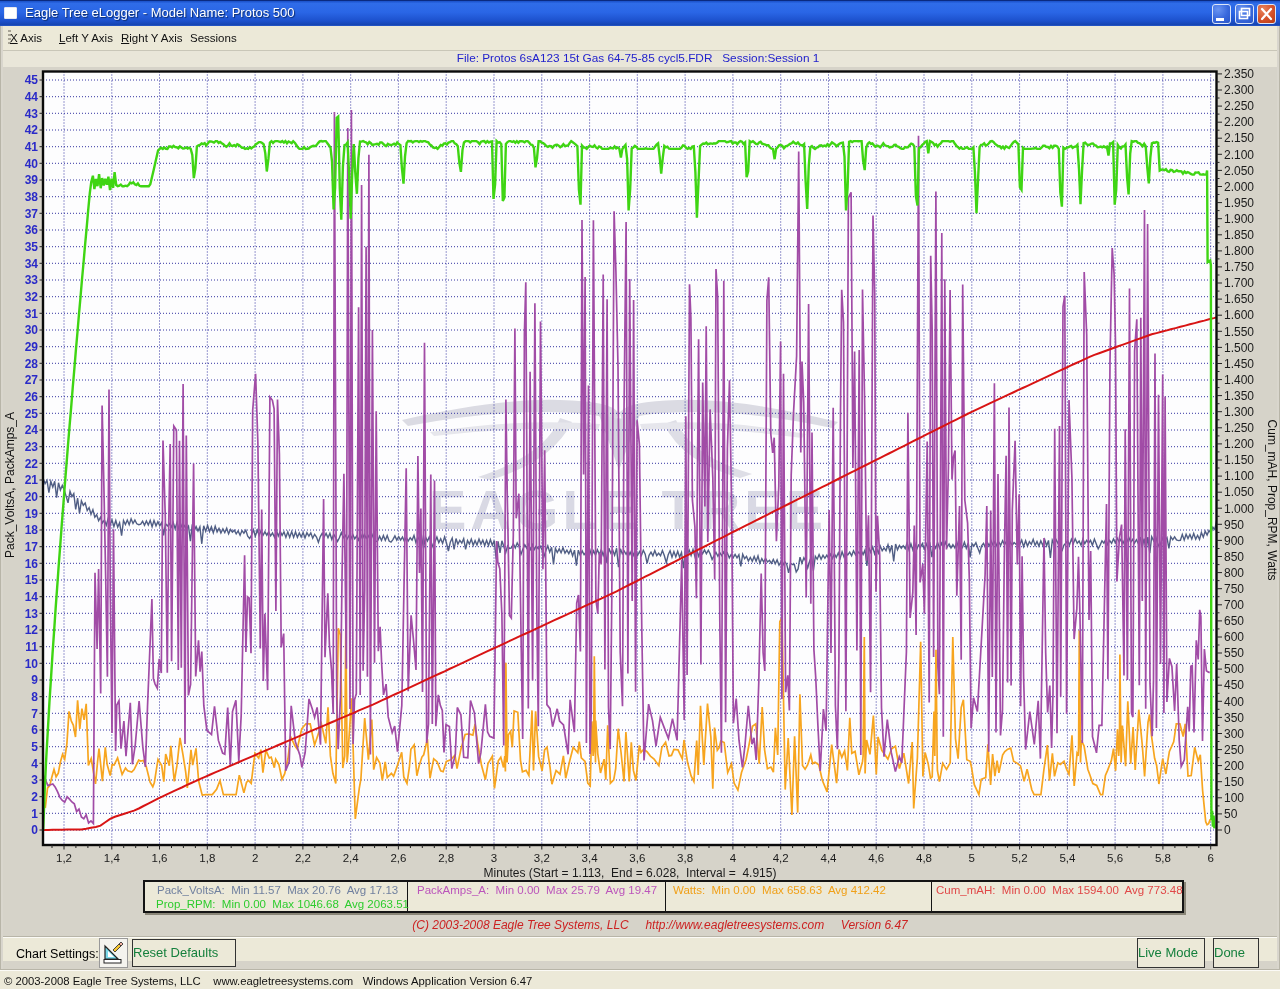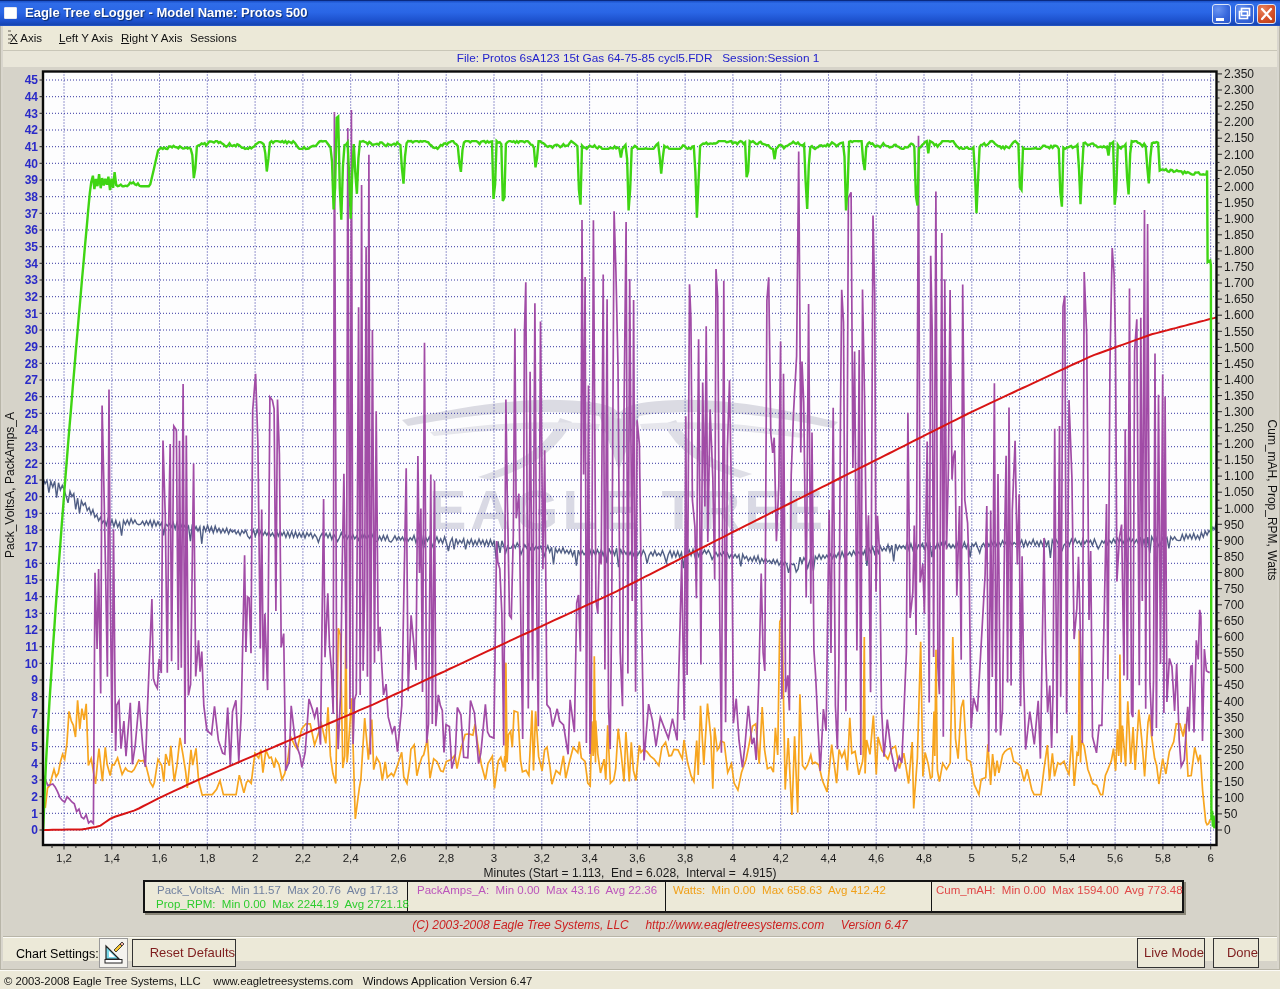--- a/index.html
+++ b/index.html
@@ -1,32 +1,32 @@
 <!DOCTYPE html>
 <html><head><meta charset="utf-8"><title>Eagle Tree eLogger - Model Name: Protos 500</title>
 <style>
 *{margin:0;padding:0;box-sizing:border-box}
 body{width:1280px;height:989px;position:relative;overflow:hidden;background:#d6d3c9;font-family:"Liberation Sans",sans-serif}
 .titlebar{position:absolute;left:0;top:0;width:1280px;height:26px;background:linear-gradient(180deg,#1a50c8 0%,#2f6ce8 10%,#2a66e6 45%,#1c50cc 80%,#1644b0 96%,#2b5fd4 100%);border-top:1px solid #0a2a80}
 .titleicon{position:absolute;left:4px;top:6px;width:13px;height:12px;background:#fff;border:1px solid #e8e8f0;border-radius:1px}
-.titletxt{position:absolute;left:25px;top:4px;font-size:13px;font-weight:bold;color:#fff;text-shadow:1px 1px 1px #0a2a6a}
+.titletxt{position:absolute;left:25px;top:4px;font-size:13px;font-weight:normal;color:#fff;text-shadow:1px 1px 1px #0a2a6a}
 .wbtn{position:absolute;top:3px;width:19px;height:20px;border-radius:3px;border:1px solid #dce6f8}
 .bmin,.bmax{background:radial-gradient(circle at 30% 25%,#6a95f2 0%,#3868dc 55%,#2a55c8 100%)}
 .bclose{background:radial-gradient(circle at 30% 25%,#e8845c 0%,#d4512a 55%,#b83a10 100%)}
 .menubar{position:absolute;left:3px;top:26px;width:1274px;height:25px;background:#ece9d8;border-bottom:1px solid #c9c6b8}
 .menubar span{position:absolute;top:6px;font-size:11.5px;color:#111}
 .grip{position:absolute;left:5px;top:4px;width:3px;height:16px;background:repeating-linear-gradient(180deg,#a8a496 0 2px,transparent 2px 4px)}
 u{text-decoration:underline}
 .frame{position:absolute;top:26px;width:3px;height:963px;background:#d9d6cd;border-left:1px solid #b8b5a8}
 .statsbox{position:absolute;left:143px;top:880px;width:1041px;height:33px;background:#ece9d8;border:2px solid #141414;box-shadow:2px 2px 0 #8a8678}
 .statsbox .c{position:absolute;top:0;height:100%;border-right:1px solid #141414}
 .statsbox div.t{position:absolute;font-size:11.5px;white-space:pre}
 .copyred{position:absolute;left:20px;top:918px;width:1280px;text-align:center;font-size:12px;font-style:italic;color:#cc2222}
 .botpanel{position:absolute;left:3px;top:936px;width:1274px;height:25px;background:#ece9d8;border-top:1px solid #b8b5a8;box-shadow:inset 0 1px 0 #fbfaf6}
-.btn{position:absolute;background:#ece9d8;border:1px solid #333;font-size:13px;color:#7f1d1d;text-align:right}
+.btn{position:absolute;background:#ece9d8;border:1px solid #333;font-size:13px;color:#15803d;text-align:left}
 .statusbar{position:absolute;left:0;top:969px;width:1280px;height:20px;background:#ece9d8;border-top:1px solid #b8b5a8;box-shadow:inset 0 1px 0 #fbfaf6}
 .statusbar span{position:absolute;left:4px;top:5px;font-size:11.3px;color:#111}
 </style></head><body>
 <div style="position:absolute;left:3px;top:51px;width:1274px;height:16px;background:#e9e6d9"></div>
 <svg width="1280" height="989" viewBox="0 0 1280 989" xmlns="http://www.w3.org/2000/svg" style="position:absolute;left:0;top:0">
 <style>
  .lbl{font:bold 12px "Liberation Sans",sans-serif;fill:#2a2ac8}
  .rlbl{font:12px "Liberation Sans",sans-serif;fill:#1a1a1a}
  .xlbl{font:11.5px "Liberation Sans",sans-serif;fill:#1a1a1a}
  .tk{stroke:#222;stroke-width:1}
@@ -511,22 +511,22 @@
 <span style="left:118px"><u>R</u>ight Y Axis</span>
 <span style="left:187px">Sessions</span>
 </div>
 <div class="frame" style="left:0"></div>
 <div class="frame" style="right:0;border-left:none;border-right:1px solid #b8b5a8"></div>
 <div class="statsbox">
 <div class="c" style="left:0;width:263px"></div>
 <div class="c" style="left:263px;width:258px"></div>
 <div class="c" style="left:521px;width:266px"></div>
 <div class="t" style="left:12px;top:2px;color:#70809f">Pack_VoltsA:  Min 11.57  Max 20.76  Avg 17.13</div>
-<div class="t" style="left:11px;top:16px;color:#2ecc2e">Prop_RPM:  Min 0.00  Max 2244.19  Avg 2721.18</div>
-<div class="t" style="left:272px;top:2px;color:#bb55bb">PackAmps_A:  Min 0.00  Max 43.16  Avg 22.36</div>
+<div class="t" style="left:11px;top:16px;color:#2ecc2e">Prop_RPM:  Min 0.00  Max 1046.68  Avg 2063.51</div>
+<div class="t" style="left:272px;top:2px;color:#bb55bb">PackAmps_A:  Min 0.00  Max 25.79  Avg 19.47</div>
 <div class="t" style="left:528px;top:2px;color:#f0a018">Watts:  Min 0.00  Max 658.63  Avg 412.42</div>
 <div class="t" style="left:791px;top:2px;color:#e04848">Cum_mAH:  Min 0.00  Max 1594.00  Avg 773.48</div>
 </div>
 <div class="copyred">(C) 2003-2008 Eagle Tree Systems, LLC&nbsp;&nbsp;&nbsp;&nbsp;&nbsp;http://www.eagletreesystems.com&nbsp;&nbsp;&nbsp;&nbsp;&nbsp;Version 6.47</div>
 <div class="botpanel">
 <span style="position:absolute;left:13px;top:10px;font-size:12.5px">Chart Settings:</span>
 <div class="btn" style="left:96px;top:1px;width:29px;height:30px;background:#f4f3ee;border-color:#999">
 <svg width="26" height="26" viewBox="0 0 26 26">
         <path d="M5 20 L18 20 L5 7 Z" fill="#7ad8e8" stroke="#222" stroke-width="1.2"></path>
         <path d="M8 18 L14 18 L8 12 Z" fill="#fff"></path>

